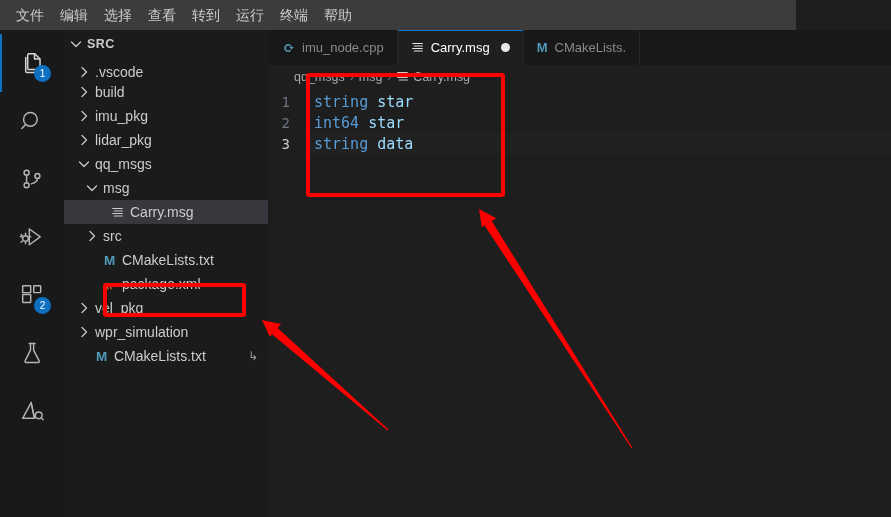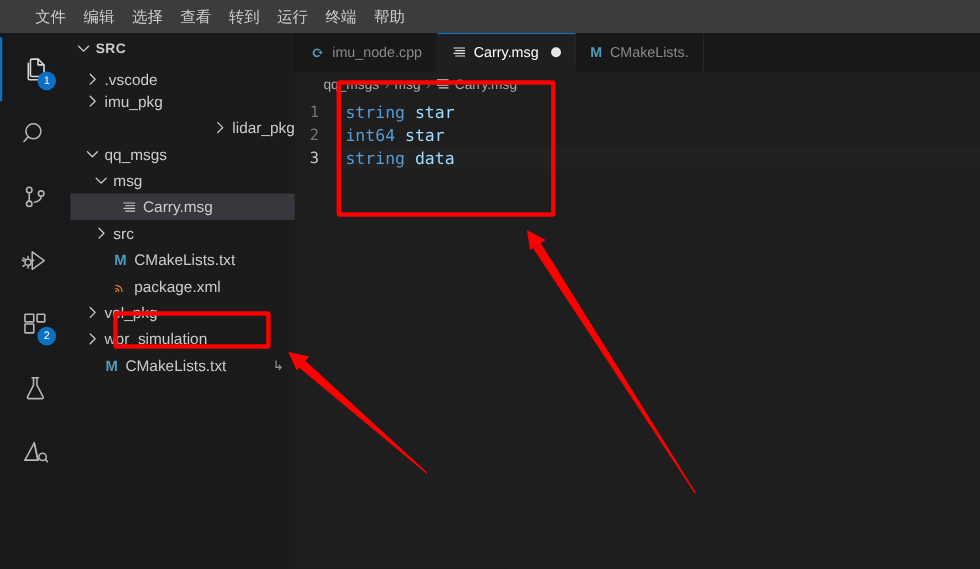--- a/index.html
+++ b/index.html
@@ -6,23 +6,23 @@
   html, body {
     width: 891px; height: 517px;
     background: #1e1e1e;
     font-family: "Liberation Sans", "DejaVu Sans", sans-serif;
     overflow: hidden;
   }
   #root { position: relative; width: 891px; height: 517px; background:#1e1e1e; }
 
   
   .menubar {
-    position:absolute; left:0; top:0; width:891px; height:30px;
+    position:absolute; left:0; top:0; width:796px; height:30px;
     background:#3c3c3c; display:flex; align-items:flex-end;
-    padding-left: 24px; gap: 0px;
+    padding-left: 8px; gap: 0px;
   }
   .menu-item {
     color:#cccccc; font-size:14px; line-height:30px;
     padding: 0 8px; white-space:nowrap; cursor:default;
   }
 
   
   .activitybar {
     position:absolute; left:0; top:30px; width:64px; height:487px;
     background:#18191b; display:flex; flex-direction:column; align-items:center;
@@ -222,23 +222,31 @@
             </svg>
           </span>
           <span class="lbl">.vscode</span>
         </div>
         <div class="row" style="padding-left: 12px;">
           <span class="chev">
             <svg width="16" height="16" viewBox="0 0 16 16" fill="none" stroke="#cccccc" stroke-width="1.2" stroke-linecap="round" stroke-linejoin="round">
               <path d="M6 3.5 10.5 8 6 12.5"></path>
             </svg>
           </span>
+          <span class="lbl">build</span>
+        </div>
+        <div class="row" style="padding-left: 12px;">
+          <span class="chev">
+            <svg width="16" height="16" viewBox="0 0 16 16" fill="none" stroke="#cccccc" stroke-width="1.2" stroke-linecap="round" stroke-linejoin="round">
+              <path d="M6 3.5 10.5 8 6 12.5"></path>
+            </svg>
+          </span>
           <span class="lbl">imu_pkg</span>
         </div>
-        <div class="row" style="padding-left: 12px; justify-content: flex-end;">
+        <div class="row" style="padding-left: 12px;">
           <span class="chev">
             <svg width="16" height="16" viewBox="0 0 16 16" fill="none" stroke="#cccccc" stroke-width="1.2" stroke-linecap="round" stroke-linejoin="round">
               <path d="M6 3.5 10.5 8 6 12.5"></path>
             </svg>
           </span>
           <span class="lbl">lidar_pkg</span>
         </div>
         <div class="row" style="padding-left: 12px;">
           <span class="chev">
             <svg width="16" height="16" viewBox="0 0 16 16" fill="none" stroke="#cccccc" stroke-width="1.2" stroke-linecap="round" stroke-linejoin="round">

